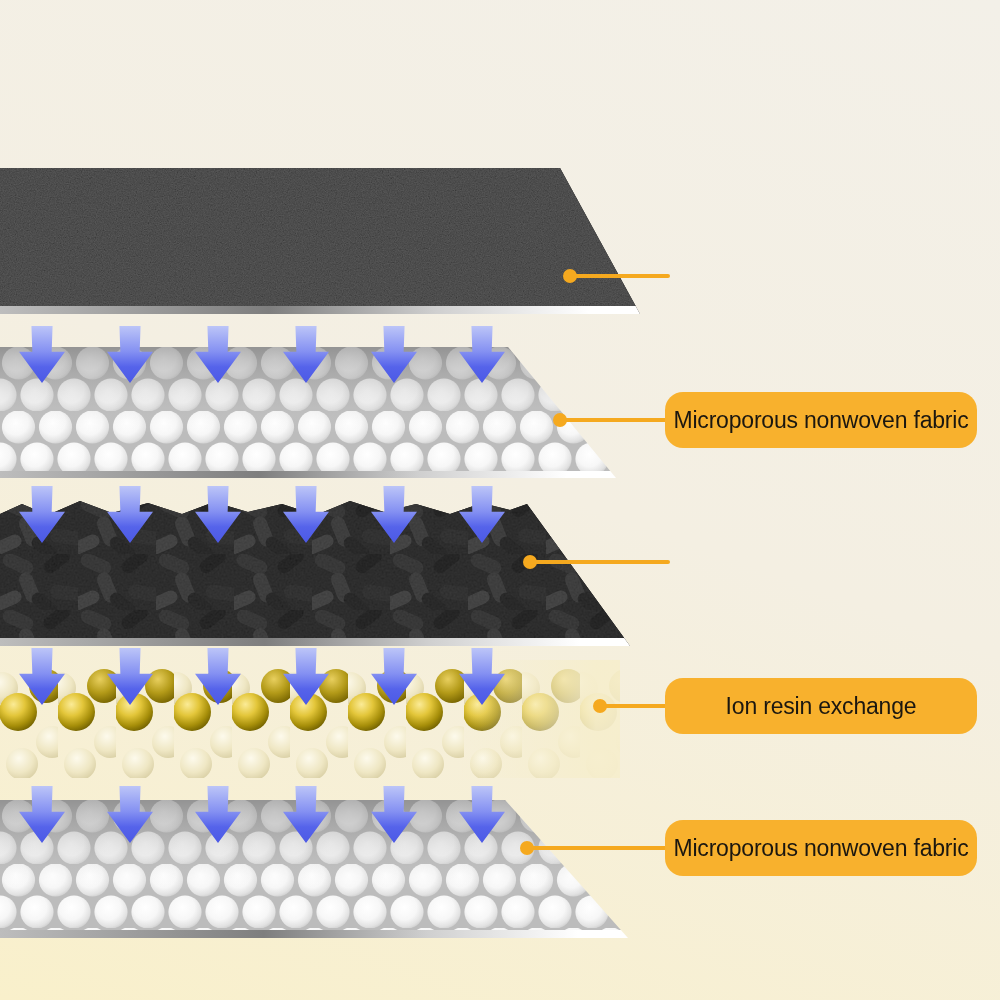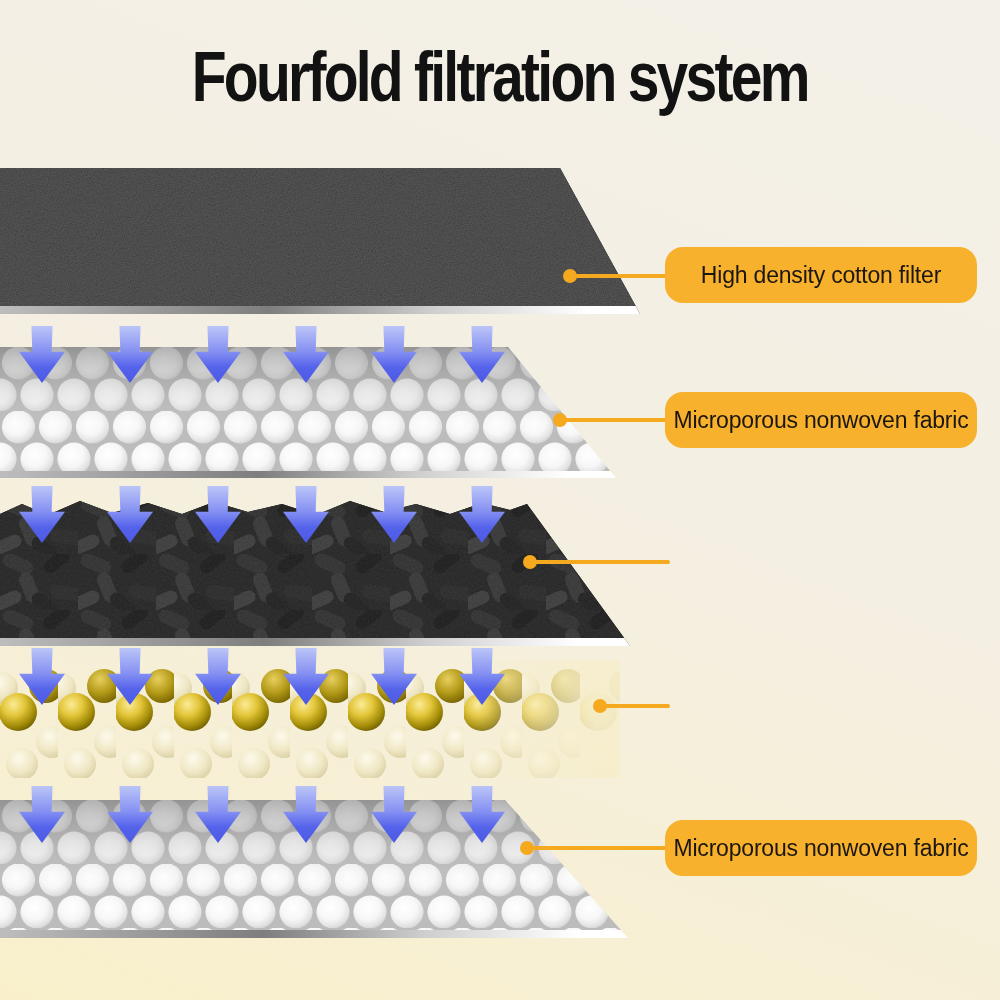--- a/index.html
+++ b/index.html
@@ -47,23 +47,20 @@
       clip-path:polygon(0px 16px,22px 6px,48px 17px,80px 3px,112px 15px,148px 5px,182px 16px,214px 4px,248px 14px,282px 6px,316px 17px,350px 3px,384px 14px,416px 6px,450px 16px,482px 5px,510px 12px,527px 6px,630px 148px,0px 148px);}
   .l4{top:660px;width:620px;height:118px;z-index:1;}
   .l5{top:800px;width:628px;height:138px;
       clip-path:polygon(0 0,505px 0,628px 138px,0 138px);}
 </style>
 </head>
 <body>
 
 <div class="canvas">
 
-  <div class="title-wrap">
-    <span class="title-text">Fourfold filtration system</span>
-  </div>
 
   <div class="layer l1">
     <svg width="640" height="138">
       <defs>
         <filter id="cotN" x="0" y="0" width="100%" height="100%">
           <feTurbulence type="fractalNoise" baseFrequency="0.85" numOctaves="3" seed="4" stitchTiles="stitch"></feTurbulence>
           <feColorMatrix type="matrix" values="0.33 0.33 0.33 0 0  0.33 0.33 0.33 0 0  0.33 0.33 0.33 0 0  0 0 0 0 1"></feColorMatrix>
         </filter>
       </defs>
       <rect width="640" height="138" fill="#141414"></rect>
@@ -204,29 +201,29 @@
 
   <div class="arrow" style="left:19px;top:786px"></div>
   <div class="arrow" style="left:107px;top:786px"></div>
   <div class="arrow" style="left:195px;top:786px"></div>
   <div class="arrow" style="left:283px;top:786px"></div>
   <div class="arrow" style="left:371px;top:786px"></div>
   <div class="arrow" style="left:459px;top:786px"></div>
 
   <div class="callout-line" style="left:570px;top:274px;width:100px"></div>
   <div class="callout-dot" style="left:563px;top:269px"></div>
-  <div class="pill" style="top:247px">High density cotton filter</div>
 
   <div class="callout-line" style="left:560px;top:418px;width:110px"></div>
   <div class="callout-dot" style="left:553px;top:413px"></div>
   <div class="pill" style="top:392px">Microporous nonwoven fabric</div>
 
   <div class="callout-line" style="left:530px;top:560px;width:140px"></div>
   <div class="callout-dot" style="left:523px;top:555px"></div>
 
   <div class="callout-line" style="left:600px;top:704px;width:70px"></div>
   <div class="callout-dot" style="left:593px;top:699px"></div>
+  <div class="pill" style="top:678px">Ion resin exchange</div>
 
   <div class="callout-line" style="left:527px;top:846px;width:143px"></div>
   <div class="callout-dot" style="left:520px;top:841px"></div>
   <div class="pill" style="top:820px">Microporous nonwoven fabric</div>
 
 </div>
 
 </body></html>

